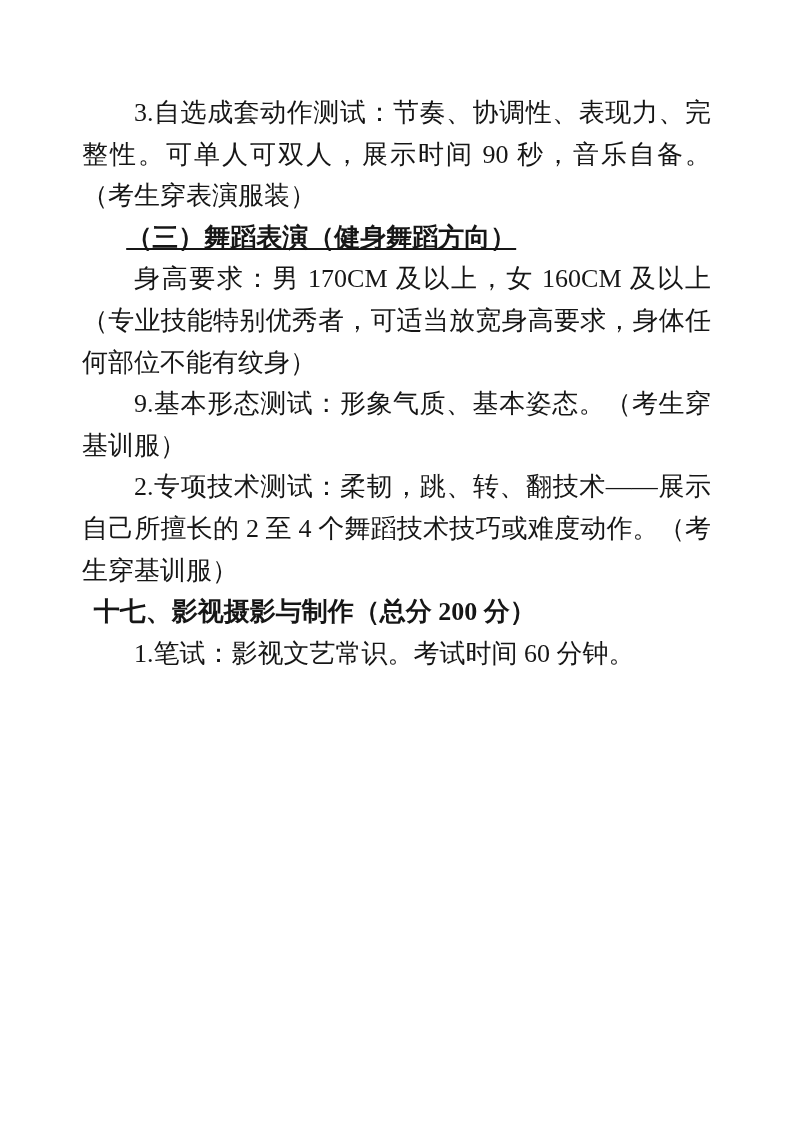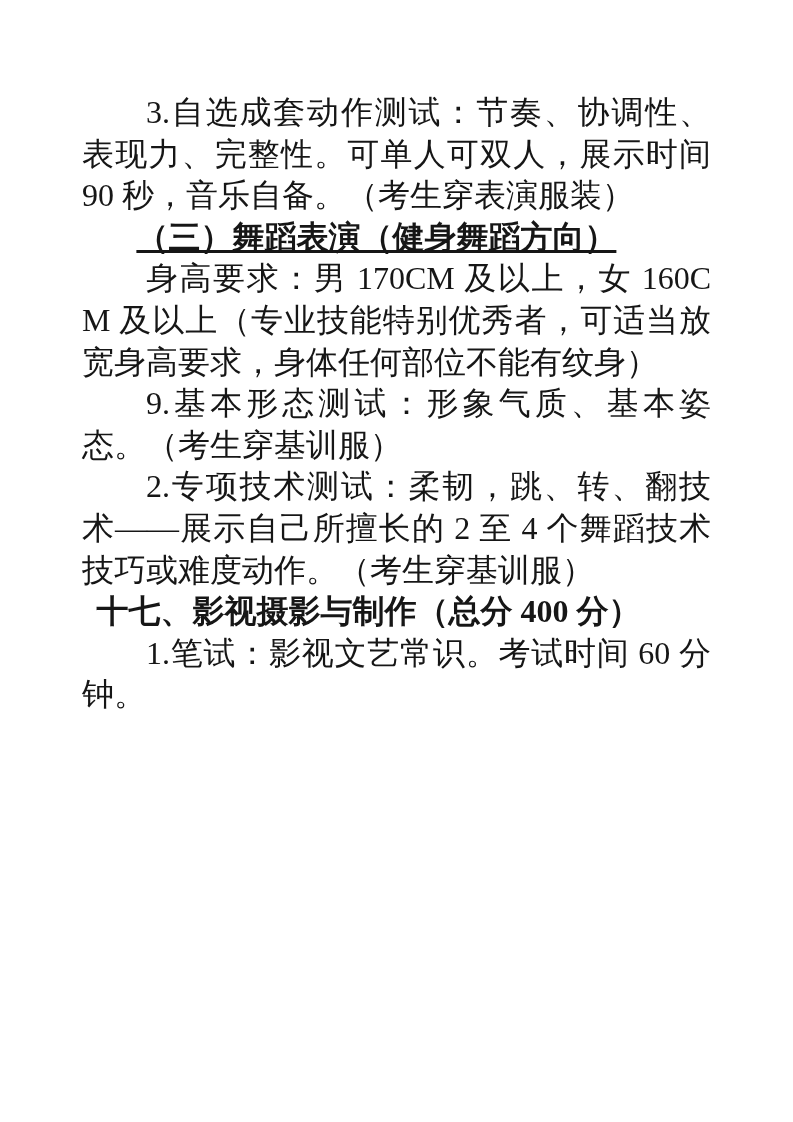--- a/index.html
+++ b/index.html
@@ -13,21 +13,21 @@
     height: 1122px;
     background: #ffffff;
     overflow: hidden;
   }
   .text-block {
     position: absolute;
     left: 82px;
     top: 92px;
     width: 629px;
     font-family: "Liberation Serif", "DejaVu Serif", serif;
-    font-size: 32px;
+    font-size: 26px;
     line-height: 41.6px;
     color: #161616;
     text-align: justify;
     text-justify: inter-ideograph;
     word-break: break-all;
   }
   .text-block p {
     margin: 0;
     padding: 0;
     text-indent: 2em;
@@ -45,16 +45,16 @@
 </head>
 <body>
 
 <div class="page">
   <div class="text-block">
     <p class="body">3.自选成套动作测试：节奏、协调性、表现力、完整性。可单人可双人，展示时间 90 秒，音乐自备。（考生穿表演服装）</p>
     <p class="subheading">（三）舞蹈表演（健身舞蹈方向）</p>
     <p class="body">身高要求：男 170CM 及以上，女 160CM 及以上（专业技能特别优秀者，可适当放宽身高要求，身体任何部位不能有纹身）</p>
     <p class="body">9.基本形态测试：形象气质、基本姿态。（考生穿基训服）</p>
     <p class="body">2.专项技术测试：柔韧，跳、转、翻技术——展示自己所擅长的 2 至 4 个舞蹈技术技巧或难度动作。（考生穿基训服）</p>
-    <p class="section-heading">十七、影视摄影与制作（总分 400 分）</p>
+    <p class="section-heading">十七、影视摄影与制作（总分 200 分）</p>
     <p class="body">1.笔试：影视文艺常识。考试时间 60 分钟。</p>
   </div>
 </div>
 
 </body></html>

